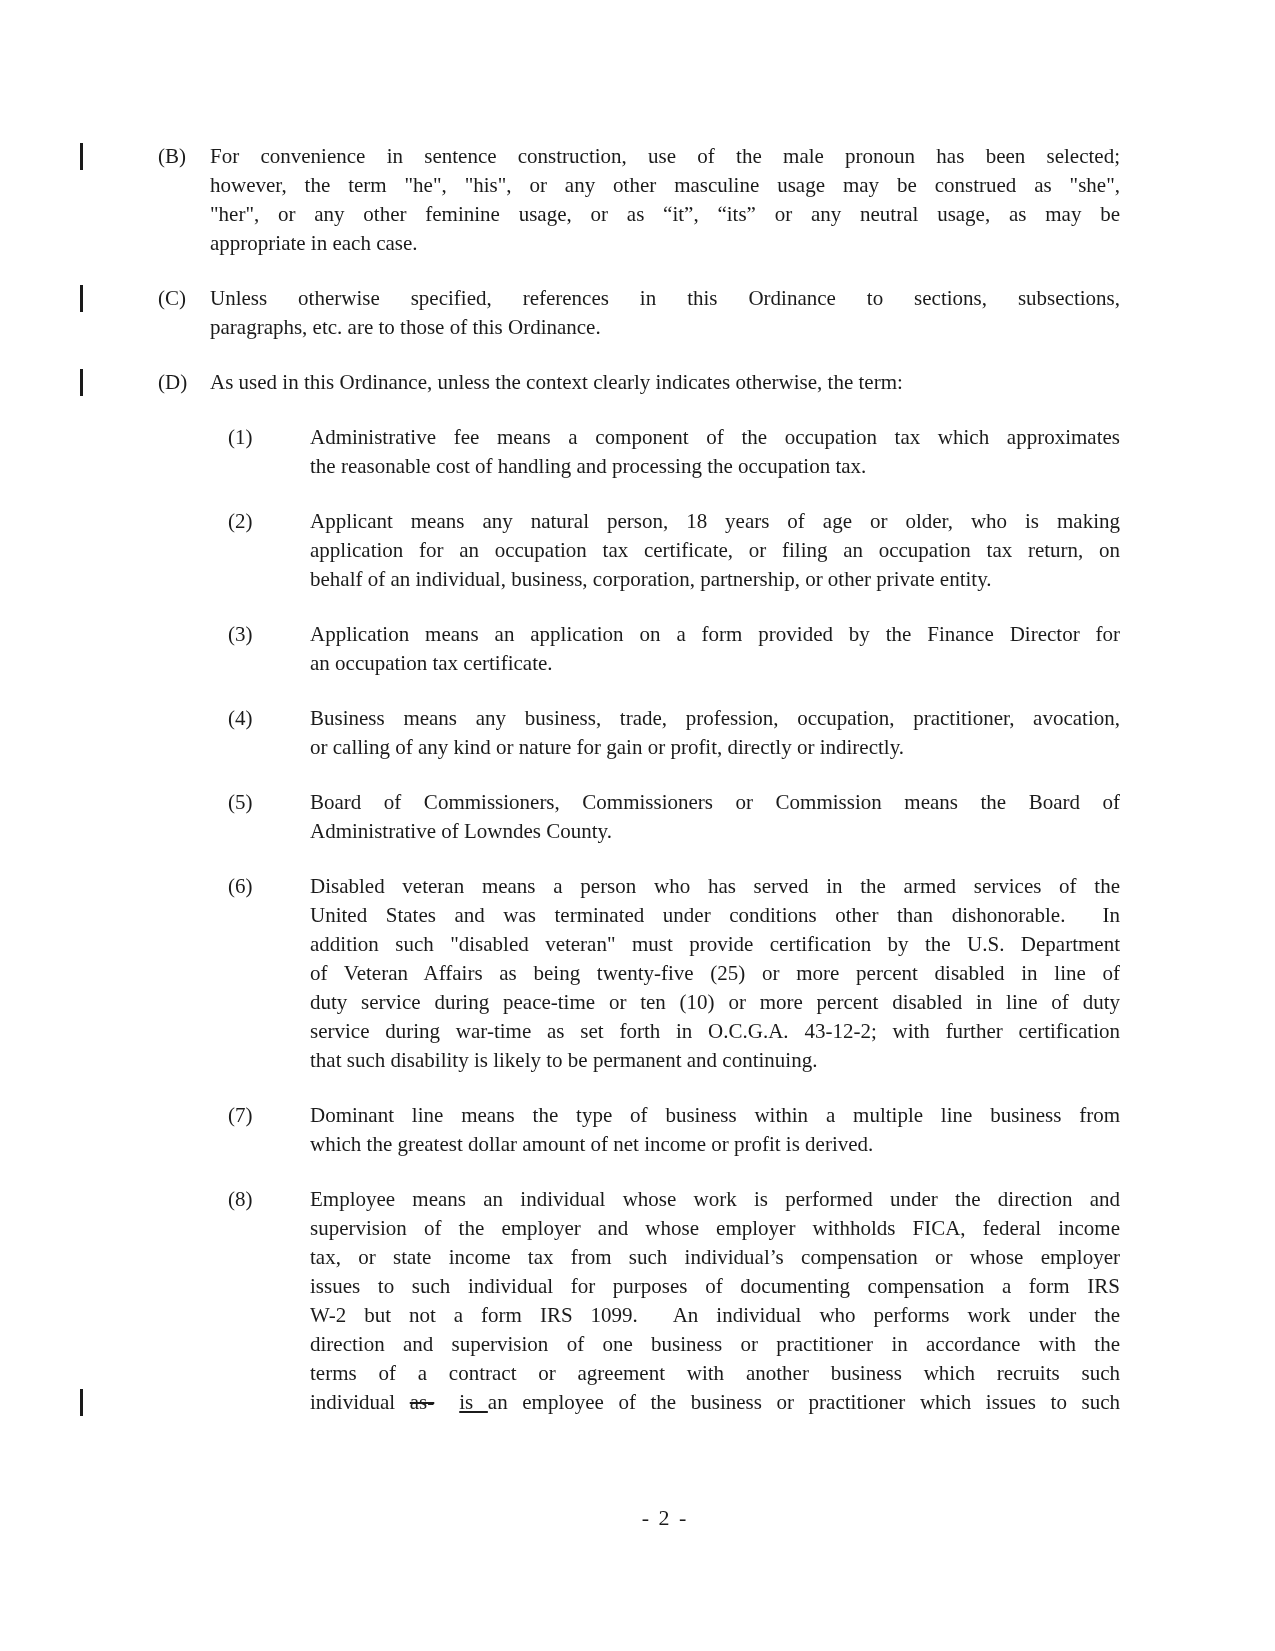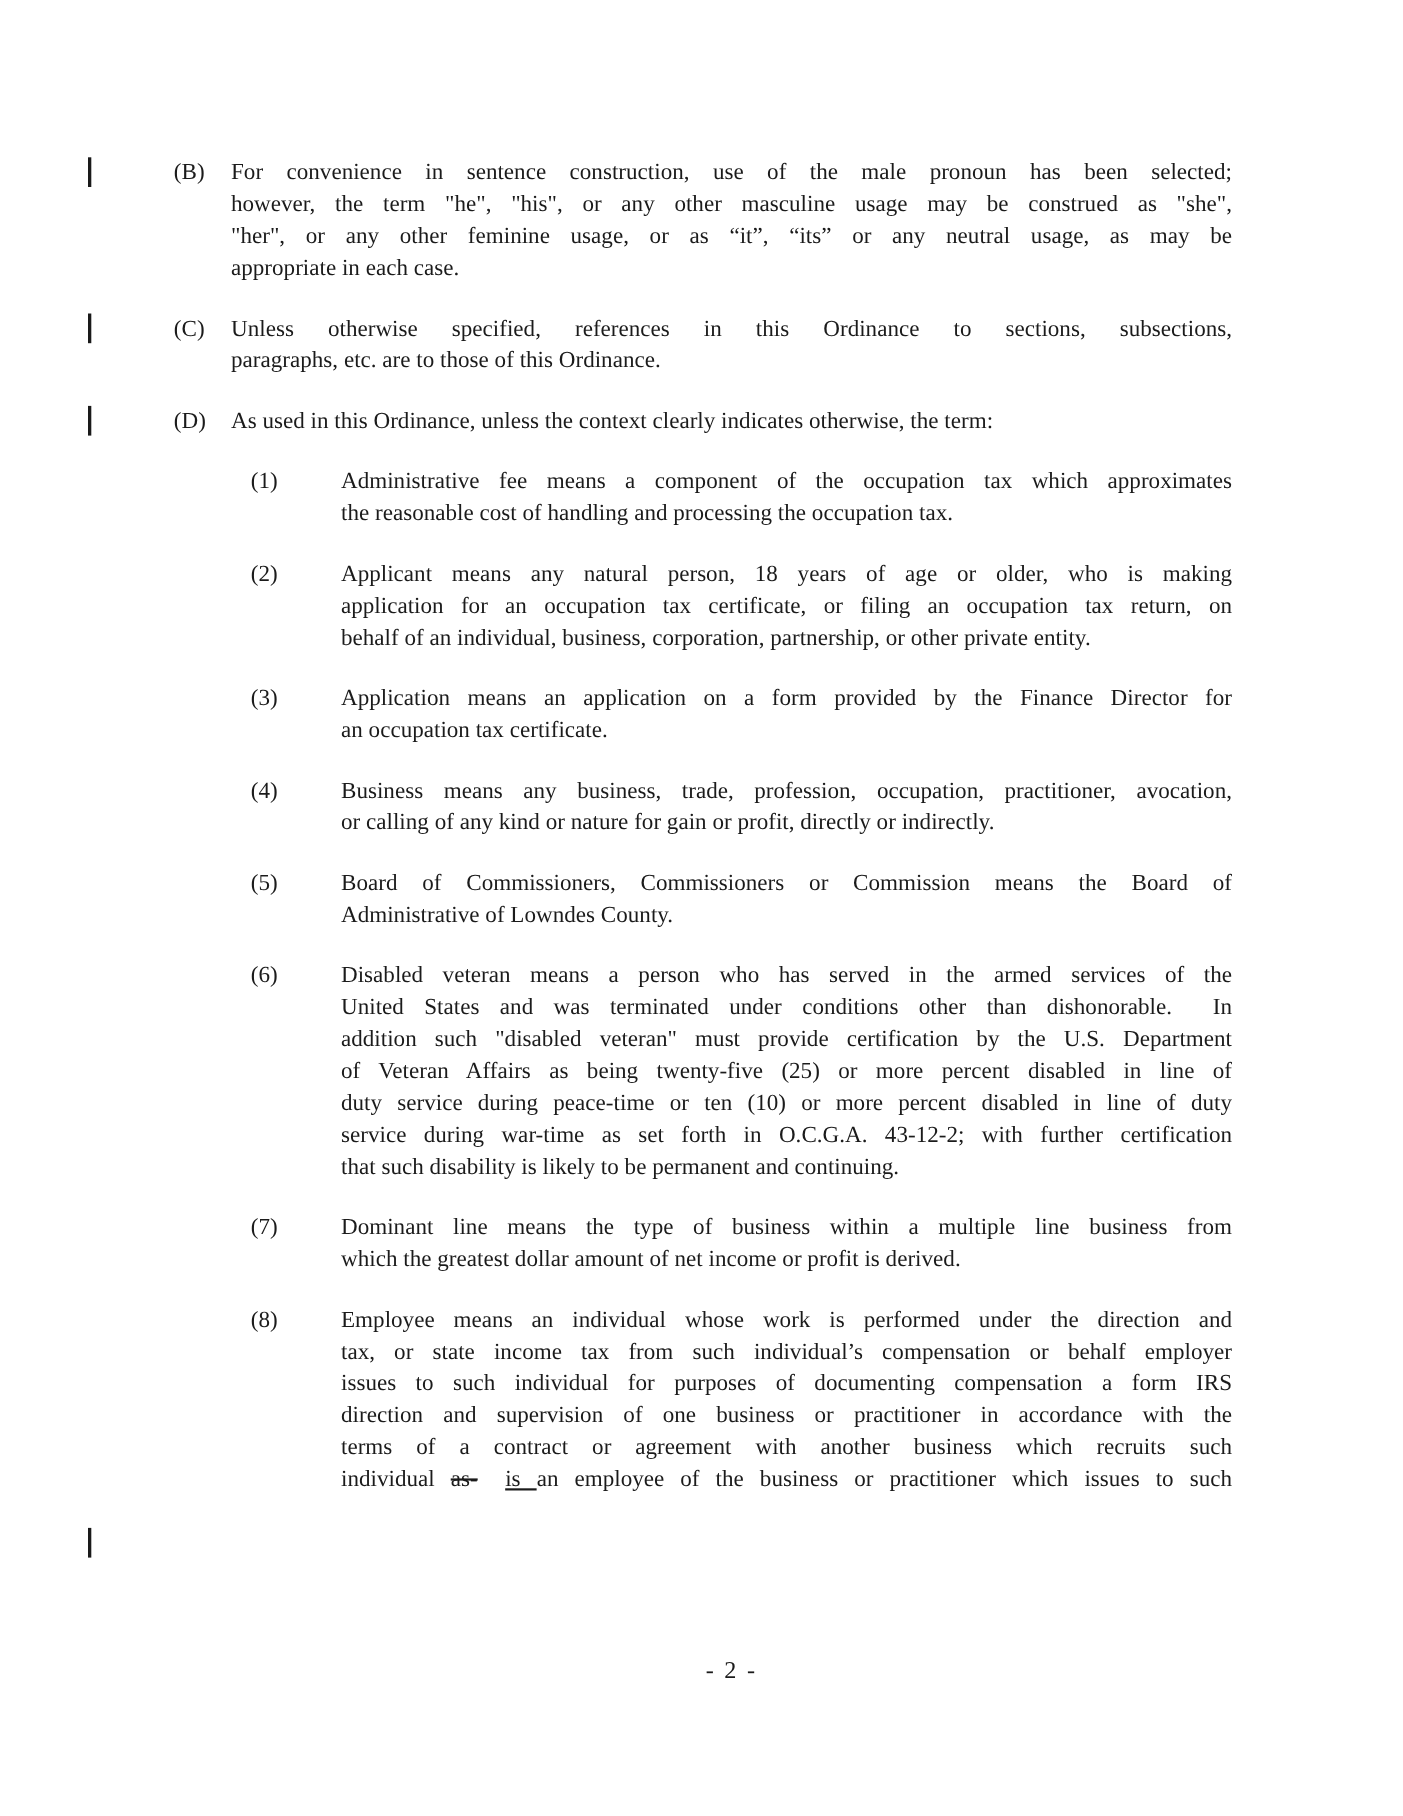--- a/index.html
+++ b/index.html
@@ -107,22 +107,24 @@
         <div class="line last"><span>that such disability is likely to be permanent and continuing.</span></div>
       </div>
       <div class="para numbered">
         <span class="label">(7)</span>
         <div class="line"><span class="i">Dominant line</span><span> means the type of business within a multiple line business from</span></div>
         <div class="line last"><span>which the greatest dollar amount of net income or profit is derived.</span></div>
       </div>
       <div class="para numbered">
         <span class="label">(8)</span>
         <div class="line"><span class="i">Employee</span><span> means an individual whose work is performed under the direction and</span></div>
-        <div class="line"><span>tax, or state income tax from such individual’s compensation or behalf employer</span></div>
+        <div class="line"><span>supervision of the employer and whose employer withholds FICA, federal income</span></div>
+        <div class="line"><span>tax, or state income tax from such individual’s compensation or whose employer</span></div>
         <div class="line"><span>issues to such individual for purposes of documenting compensation a form IRS</span></div>
+        <div class="line"><span>W-2 but not a form IRS 1099.&nbsp; An individual who performs work under the</span></div>
         <div class="line"><span>direction and supervision of one business or practitioner in accordance with the</span></div>
         <div class="line"><span>terms of a contract or agreement with another business which recruits such</span></div>
         <div class="line"><span>individual </span><span class="s">as-</span><span class="u">is&nbsp;</span><span>an employee of the business or practitioner which issues to such</span></div>
         <span class="revbar" style="top: 204px; background: rgb(26, 26, 26);"></span>
       </div>
     </main>
   <div class="page-number">- 2 -</div>
 </div>
 
 </body></html>

